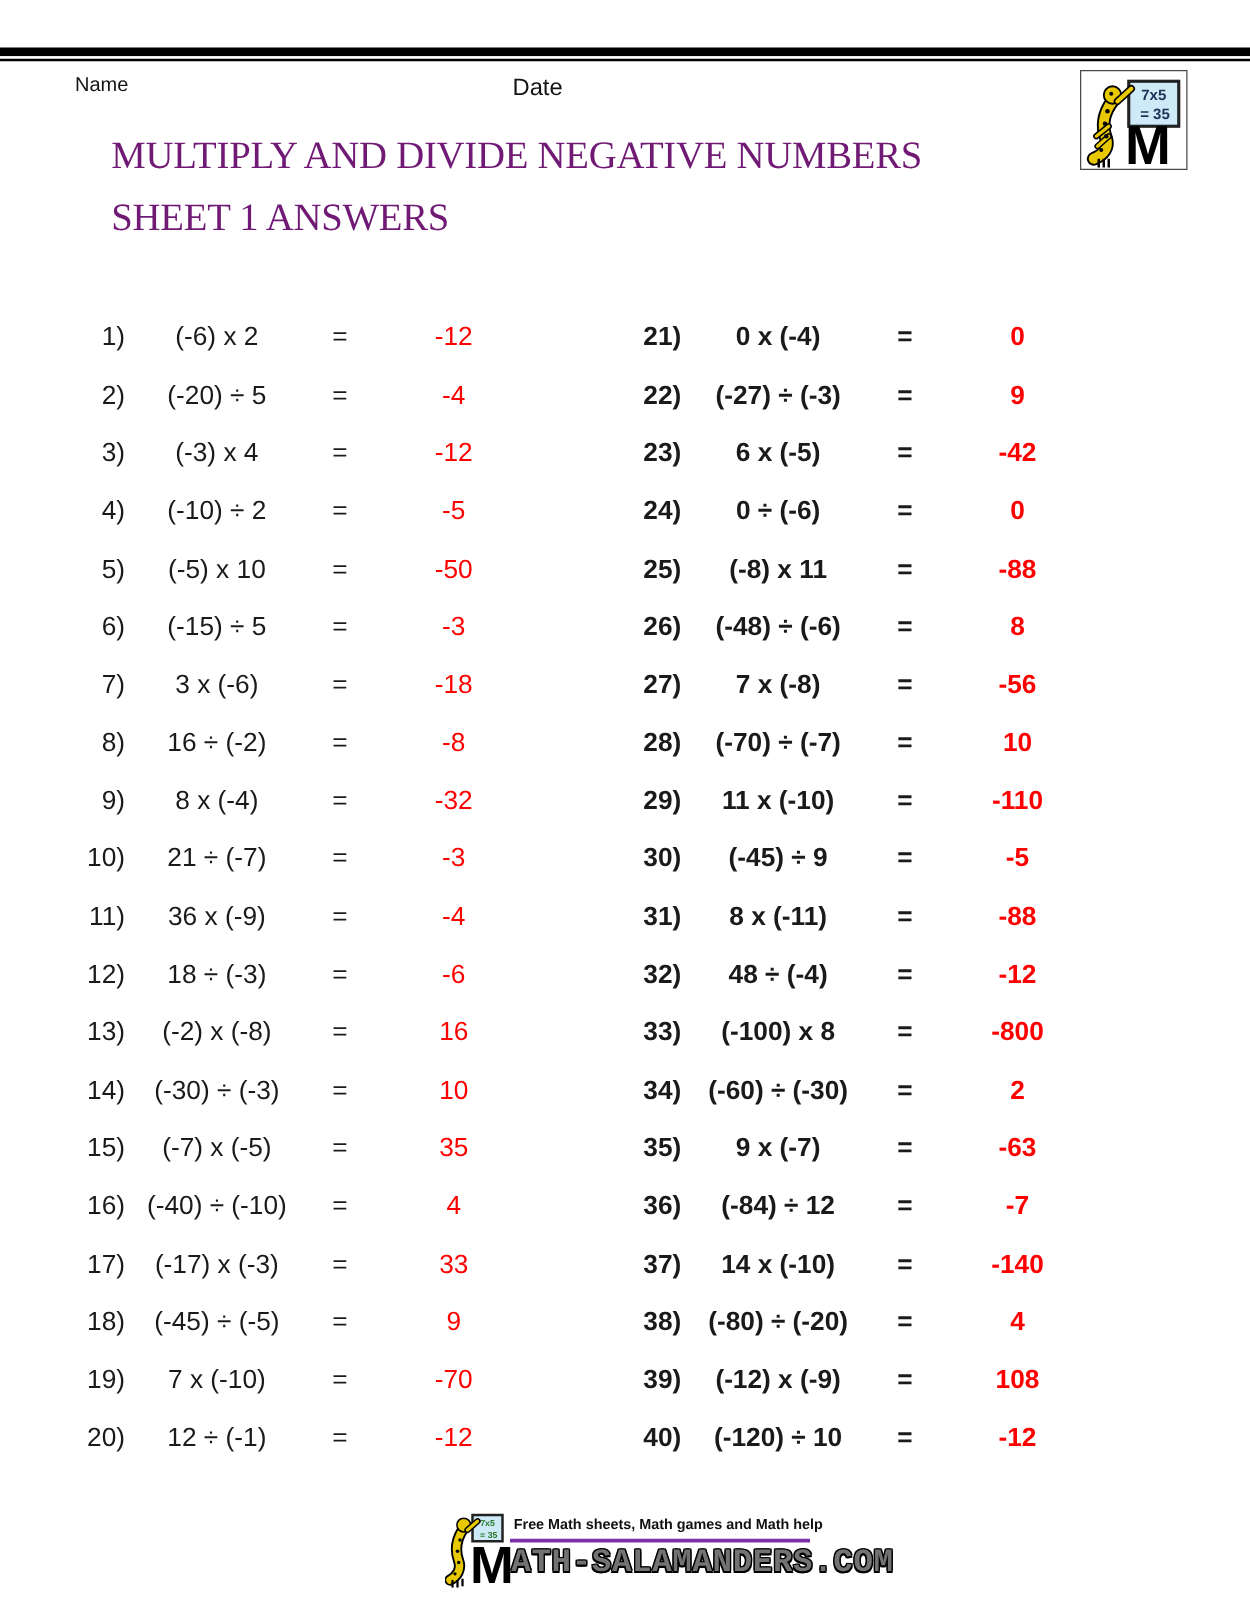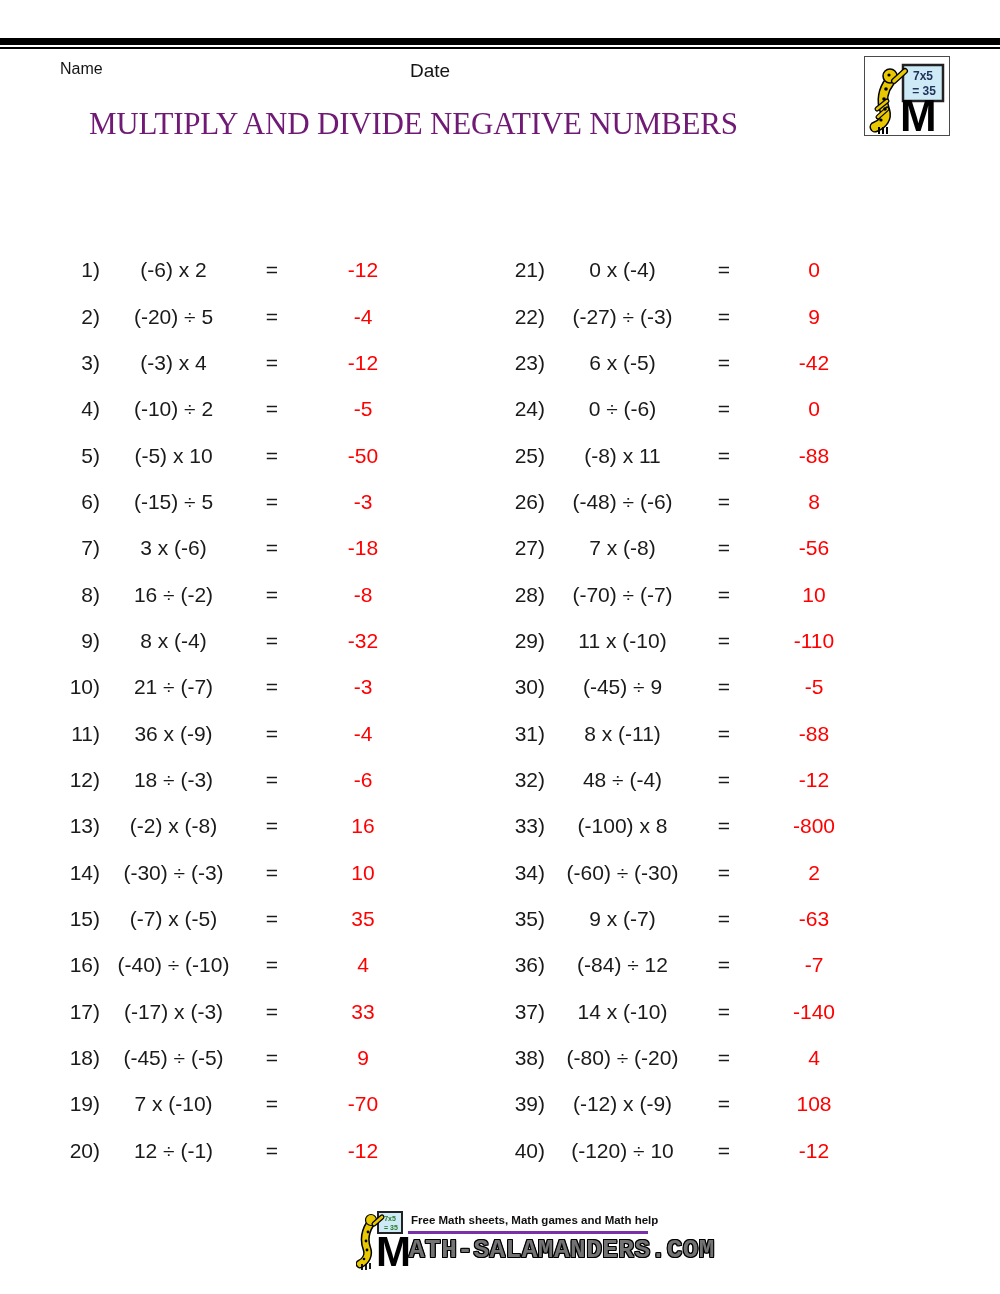--- a/index.html
+++ b/index.html
@@ -26,21 +26,21 @@
     font-family:"Liberation Serif", serif;
     font-size:31px;line-height:50px;color:#701a75;
     letter-spacing:-0.2px;white-space:nowrap;margin-left:32px;
   }
 
   .col{position:absolute;top:247px;}
   #col-left{left:40px;}
   #col-right{left:485px;}
   .row{display:grid;height:46.35px;align-items:center;font-size:21px;}
   #col-left .row{grid-template-columns:60px 147px 50px 130px;}
-  #col-right .row{grid-template-columns:60px 155px 48px 130px;}
+  #col-right .row{grid-template-columns:60px 155px 48px 130px;font-weight:bold;}
   .row .num{text-align:right;color:#1a1a1a;}
   .row .expr{text-align:center;white-space:nowrap;color:#1a1a1a;}
   .row .eq{text-align:center;color:#1a1a1a;}
   .row .ans{text-align:center;padding-left:2px;color:#ff0000;}
 
   
   .footer-logo{position:absolute;left:356px;top:1210px;}
   .tagline{
     position:absolute;left:411px;top:1214px;width:260px;
     font-size:11.5px;font-weight:bold;color:#101010;letter-spacing:0px;white-space:nowrap;
@@ -88,20 +88,21 @@
     <circle cx="19" cy="42" r="1.8" fill="#000"></circle>
     <circle cx="20" cy="52" r="1.8" fill="#000"></circle>
     <circle cx="16" cy="63" r="1.6" fill="#000"></circle>
 
     <path d="M14,70 L14,77 M18,70 L18,77 M22,70 L22,77" stroke="#000" stroke-width="2"></path>
   </svg>
 </div>
 
 <div class="page-title">
   <div>MULTIPLY AND DIVIDE NEGATIVE NUMBERS</div>
+  <div>SHEET 1 ANSWERS</div>
 </div>
 
 <div class="col" id="col-left">
     <div class="row">
       <span class="num">1)</span>
       <span class="expr">(-6) x 2</span>
       <span class="eq">=</span>
       <span class="ans">-12</span>
     </div>
     <div class="row">

